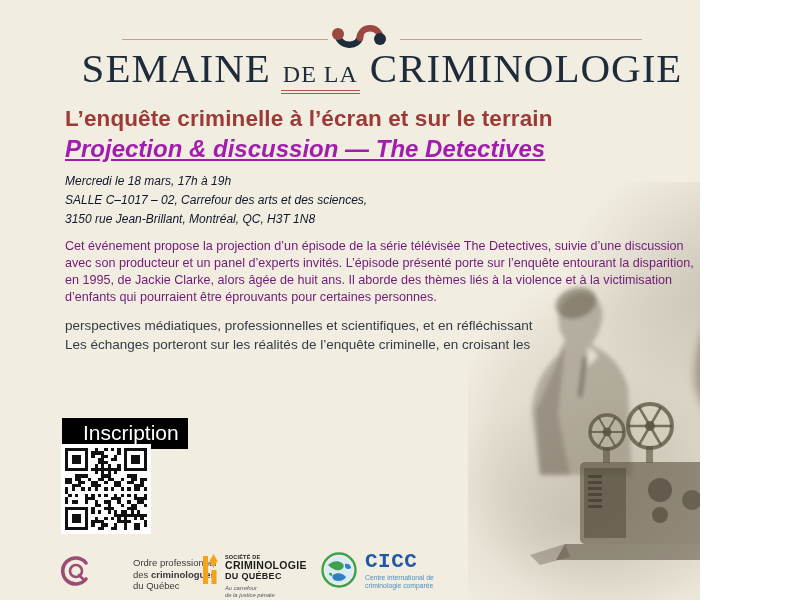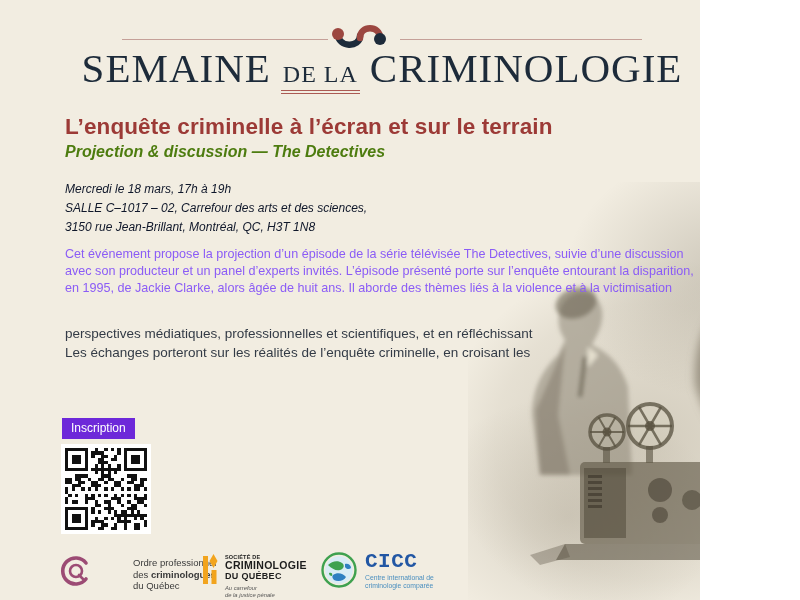--- a/index.html
+++ b/index.html
@@ -18,32 +18,32 @@
   .orn-line.right { left:400px; width:242px; }
   .ornament { position:absolute; left:330px; top:23px; z-index:5; }
   .header-title { position:absolute; left:20px; top:44px; width:724px; text-align:center;
     font-family:"Liberation Serif", serif; color:#1d2b3a; white-space:nowrap; z-index:5; }
   .header-title .big { font-size:41px; letter-spacing:1px; }
   .header-title .small { font-size:24px; letter-spacing:1px; position:relative; padding:0 2px 3px 2px;
     border-bottom:1px solid #ab5a53; margin:0 10px; }
   .header-title .small::after { content:""; position:absolute; left:0; right:0; bottom:-4px; height:1px; background:#ab5a53; }
 
   
-  .txt { position:absolute; left:65px; z-index:3;margin-top:8px; }
+  .txt { position:absolute; left:65px; z-index:3; }
   .event-title { top:106px; font-size:22.5px; font-weight:bold; color:#9c3a36; letter-spacing:.1px; }
-  .event-subtitle { top:135px; font-size:16px; font-weight:bold; font-style:italic; color:#4d7c0f; }
+  .event-subtitle { top:135px; font-size:24px; font-weight:bold; font-style:italic; color:#a21caf;text-decoration:underline; }
   .date-block { top:172px; font-size:12px; font-style:italic; font-weight:500; color:#0f172a; line-height:19px; }
-  .para1 { top:238px; width:700px; font-size:12.6px; color:#8b5cf6; line-height:17px; }
+  .para1 { top:238px; width:700px; font-size:12.6px; color:#701a75; line-height:17px; }
   .para2 { top:317px; width:560px; font-size:13.5px; color:#333b46; line-height:18.5px; }
   .panel-line { top:376px; font-size:13.5px; color:#2b3642; }
   .panel-line b { font-weight:bold; }
 
   
-  .inscription-badge { position:absolute; left:62px; top:418px; background:#6d28d9; color:#fff;
-    font-size:12px; padding:3px 9px 4px 9px; z-index:3; }
+  .inscription-badge { position:absolute; left:62px; top:418px; background:#000000; color:#fff;
+    font-size:21px; padding:3px 9px 4px 21px; z-index:3; }
   .qr-box { position:absolute; left:61px; top:444px; width:90px; height:90px; background:#fff; padding:4px; z-index:3; }
 
   
   .logo { position:absolute; display:flex; gap:7px; z-index:3; }
   .logo-opcq { left:60px; top:555px; }
   .logo-opcq .lines { font-size:9.5px; color:#3a3a3a; line-height:11.5px; padding-top:2px;margin-left:36px; }
   .logo-scq { left:203px; top:553px; }
   .logo-scq .lines { padding-top:1px; }
   .scq-top { font-size:5.5px; font-weight:bold; color:#222; letter-spacing:.2px; }
   .scq-main { font-size:10.5px; font-weight:bold; color:#1c1c1c; letter-spacing:.3px; line-height:11px; }
@@ -160,20 +160,21 @@
   <div class="txt date-block">
     <div>Mercredi le 18 mars, 17h à 19h</div>
     <div>SALLE C–1017 – 02, Carrefour des arts et des sciences,</div>
     <div>3150 rue Jean-Brillant, Montréal, QC, H3T 1N8</div>
   </div>
 
   <div class="txt para1">
     <div>Cet événement propose la projection d’un épisode de la série télévisée The Detectives, suivie d’une discussion</div>
     <div>avec son producteur et un panel d’experts invités. L’épisode présenté porte sur l’enquête entourant la disparition,</div>
     <div>en 1995, de Jackie Clarke, alors âgée de huit ans. Il aborde des thèmes liés à la violence et à la victimisation</div>
+    <div>d’enfants qui pourraient être éprouvants pour certaines personnes.</div>
   </div>
 
   <div class="txt para2">
     <div>perspectives médiatiques, professionnelles et scientifiques, et en réfléchissant</div>
     <div>Les échanges porteront sur les réalités de l’enquête criminelle, en croisant les</div>
   </div>
 
 
   <div class="inscription-badge">Inscription</div>
   <div class="qr-box">

